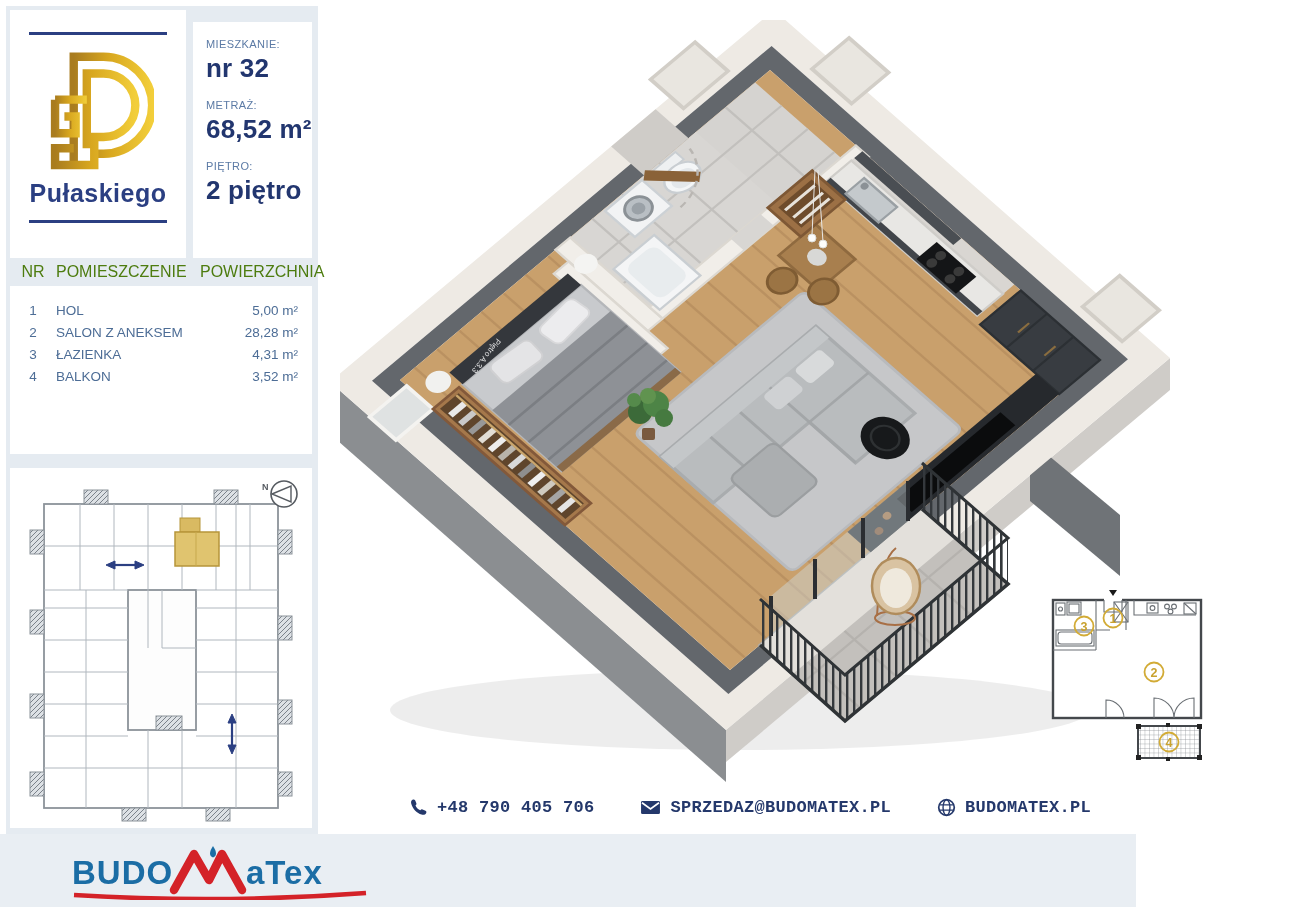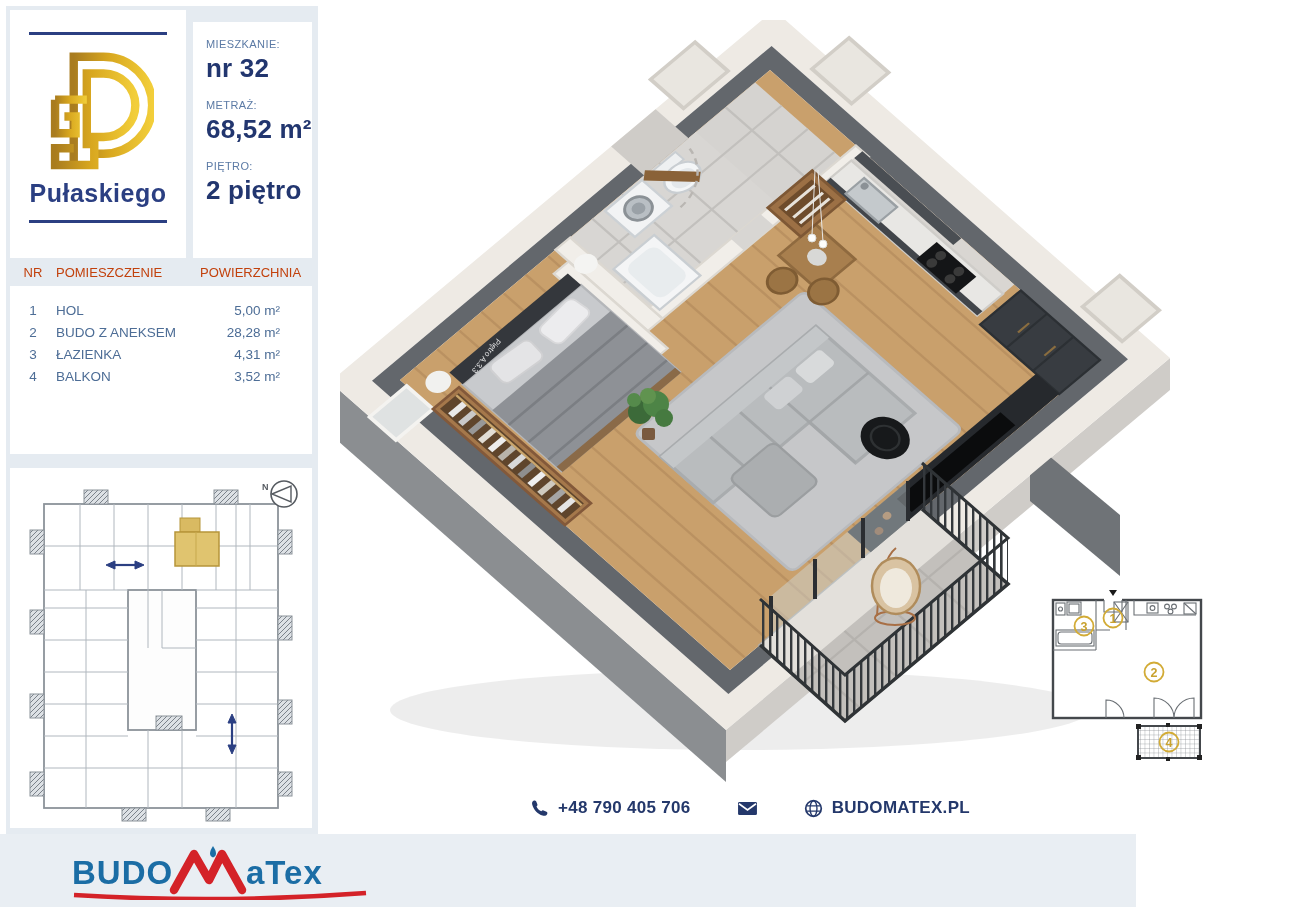--- a/index.html
+++ b/index.html
@@ -16,35 +16,35 @@
   .rule.bottom{margin-top:12px;}
   #project-name{font-size:25px;font-weight:bold;color:#2b3f82;letter-spacing:.5px;margin-top:2px;}
   
   #unit-code{left:193px;top:4px;width:119px;height:18px;text-align:center;
              font-size:13px;color:#53719b;letter-spacing:.5px;margin-top:28px;}
   #card-details{left:193px;top:22px;width:119px;height:236px;padding:16px 0 0 13px;box-sizing:border-box;}
   .detail-label{font-size:11px;color:#5b7aa5;letter-spacing:.4px;margin-bottom:3px;}
   .detail-value{font-size:26px;font-weight:bold;color:#22366f;margin-bottom:15px;letter-spacing:.2px;}
   
   .roomgrid{display:grid;grid-template-columns:46px 1fr 112px;align-items:center;}
-  #rooms-header{left:10px;top:258px;width:302px;height:28px;font-size:13px;color:#c2410c;}
+  #rooms-header{left:10px;top:258px;width:302px;height:28px;font-size:16px;color:#4d7c0f;}
   #rooms-header .c1{text-align:center;}
   #rooms-header .c3{text-align:right;padding-right:14px;}
   #card-rooms{left:10px;top:286px;width:302px;height:168px;padding-top:13px;box-sizing:border-box;}
   .room-row{height:22px;font-size:13.5px;color:#4d6d96;}
   .room-row .c1{text-align:center;}
-  .room-row .c3{text-align:right;padding-right:32px;}
+  .room-row .c3{text-align:right;padding-right:14px;}
   
   #card-plan{left:10px;top:468px;width:302px;height:360px;}
   
   #render{left:340px;top:20px;}
   
   #mini-plan{left:1050px;top:586px;}
   
-  #contact{left:330px;top:798px;width:840px;display:flex;justify-content:center;gap:46px;align-items:center;}
+  #contact{left:330px;top:798px;width:840px;display:flex;justify-content:center;gap:46px;align-items:center;font-family:Liberation Mono, monospace;}
   .contact-item{display:flex;align-items:center;gap:9px;font-size:17px;font-weight:bold;
                 color:#24386b;letter-spacing:.3px;}
   
   #footer{left:0;top:834px;width:1136px;height:73px;background:#e9eef3;}
 </style>
 </head>
 <body>
 
 <div id="gutter" class="abs"></div>
 
@@ -84,21 +84,21 @@
   <div class="c3">POWIERZCHNIA</div>
 </div>
 <div id="card-rooms" class="abs card">
   <div class="room-row roomgrid">
     <div class="c1">1</div>
     <div class="c2">HOL</div>
     <div class="c3">5,00 m²</div>
   </div>
   <div class="room-row roomgrid">
     <div class="c1">2</div>
-    <div class="c2">BUDO Z ANEKSEM</div>
+    <div class="c2">SALON Z ANEKSEM</div>
     <div class="c3">28,28 m²</div>
   </div>
   <div class="room-row roomgrid">
     <div class="c1">3</div>
     <div class="c2">ŁAZIENKA</div>
     <div class="c3">4,31 m²</div>
   </div>
   <div class="room-row roomgrid">
     <div class="c1">4</div>
     <div class="c2">BALKON</div>
@@ -425,20 +425,21 @@
     <svg width="19" height="19" viewBox="0 0 22 22">
       <path d="M4 2c2-1 3.2 0 3.7 2l.8 2.2c.4 1-.1 1.9-1 2.4 1 2.5 3.2 4.7 5.7 5.7.5-.9 1.4-1.4 2.4-1l2.2.8c2 .5 3 1.7 2 3.7-.9 1.7-3.2 2.1-5.3 1.4C9.3 17.7 4.3 12.7 2.7 7 2.1 5 2.3 2.9 4 2z" fill="#24386b"></path>
     </svg>
     <span>+48 790 405 706</span>
   </div>
   <div class="contact-item">
     <svg width="21" height="17" viewBox="0 0 22 18">
       <rect x="1" y="2" width="20" height="14" rx="1.5" fill="#24386b"></rect>
       <path d="M2 4 L11 10.5 L20 4" stroke="#ffffff" stroke-width="1.8" fill="none"></path>
     </svg>
+    <span>SPRZEDAZ@BUDOMATEX.PL</span>
   </div>
   <div class="contact-item">
     <svg width="19" height="19" viewBox="0 0 22 22">
       <circle cx="11" cy="11" r="9" fill="none" stroke="#24386b" stroke-width="2"></circle>
       <ellipse cx="11" cy="11" rx="4" ry="9" fill="none" stroke="#24386b" stroke-width="1.6"></ellipse>
       <path d="M2.5 8 H19.5 M2.5 14 H19.5" stroke="#24386b" stroke-width="1.6"></path>
     </svg>
     <span>BUDOMATEX.PL</span>
   </div>
 </div>

